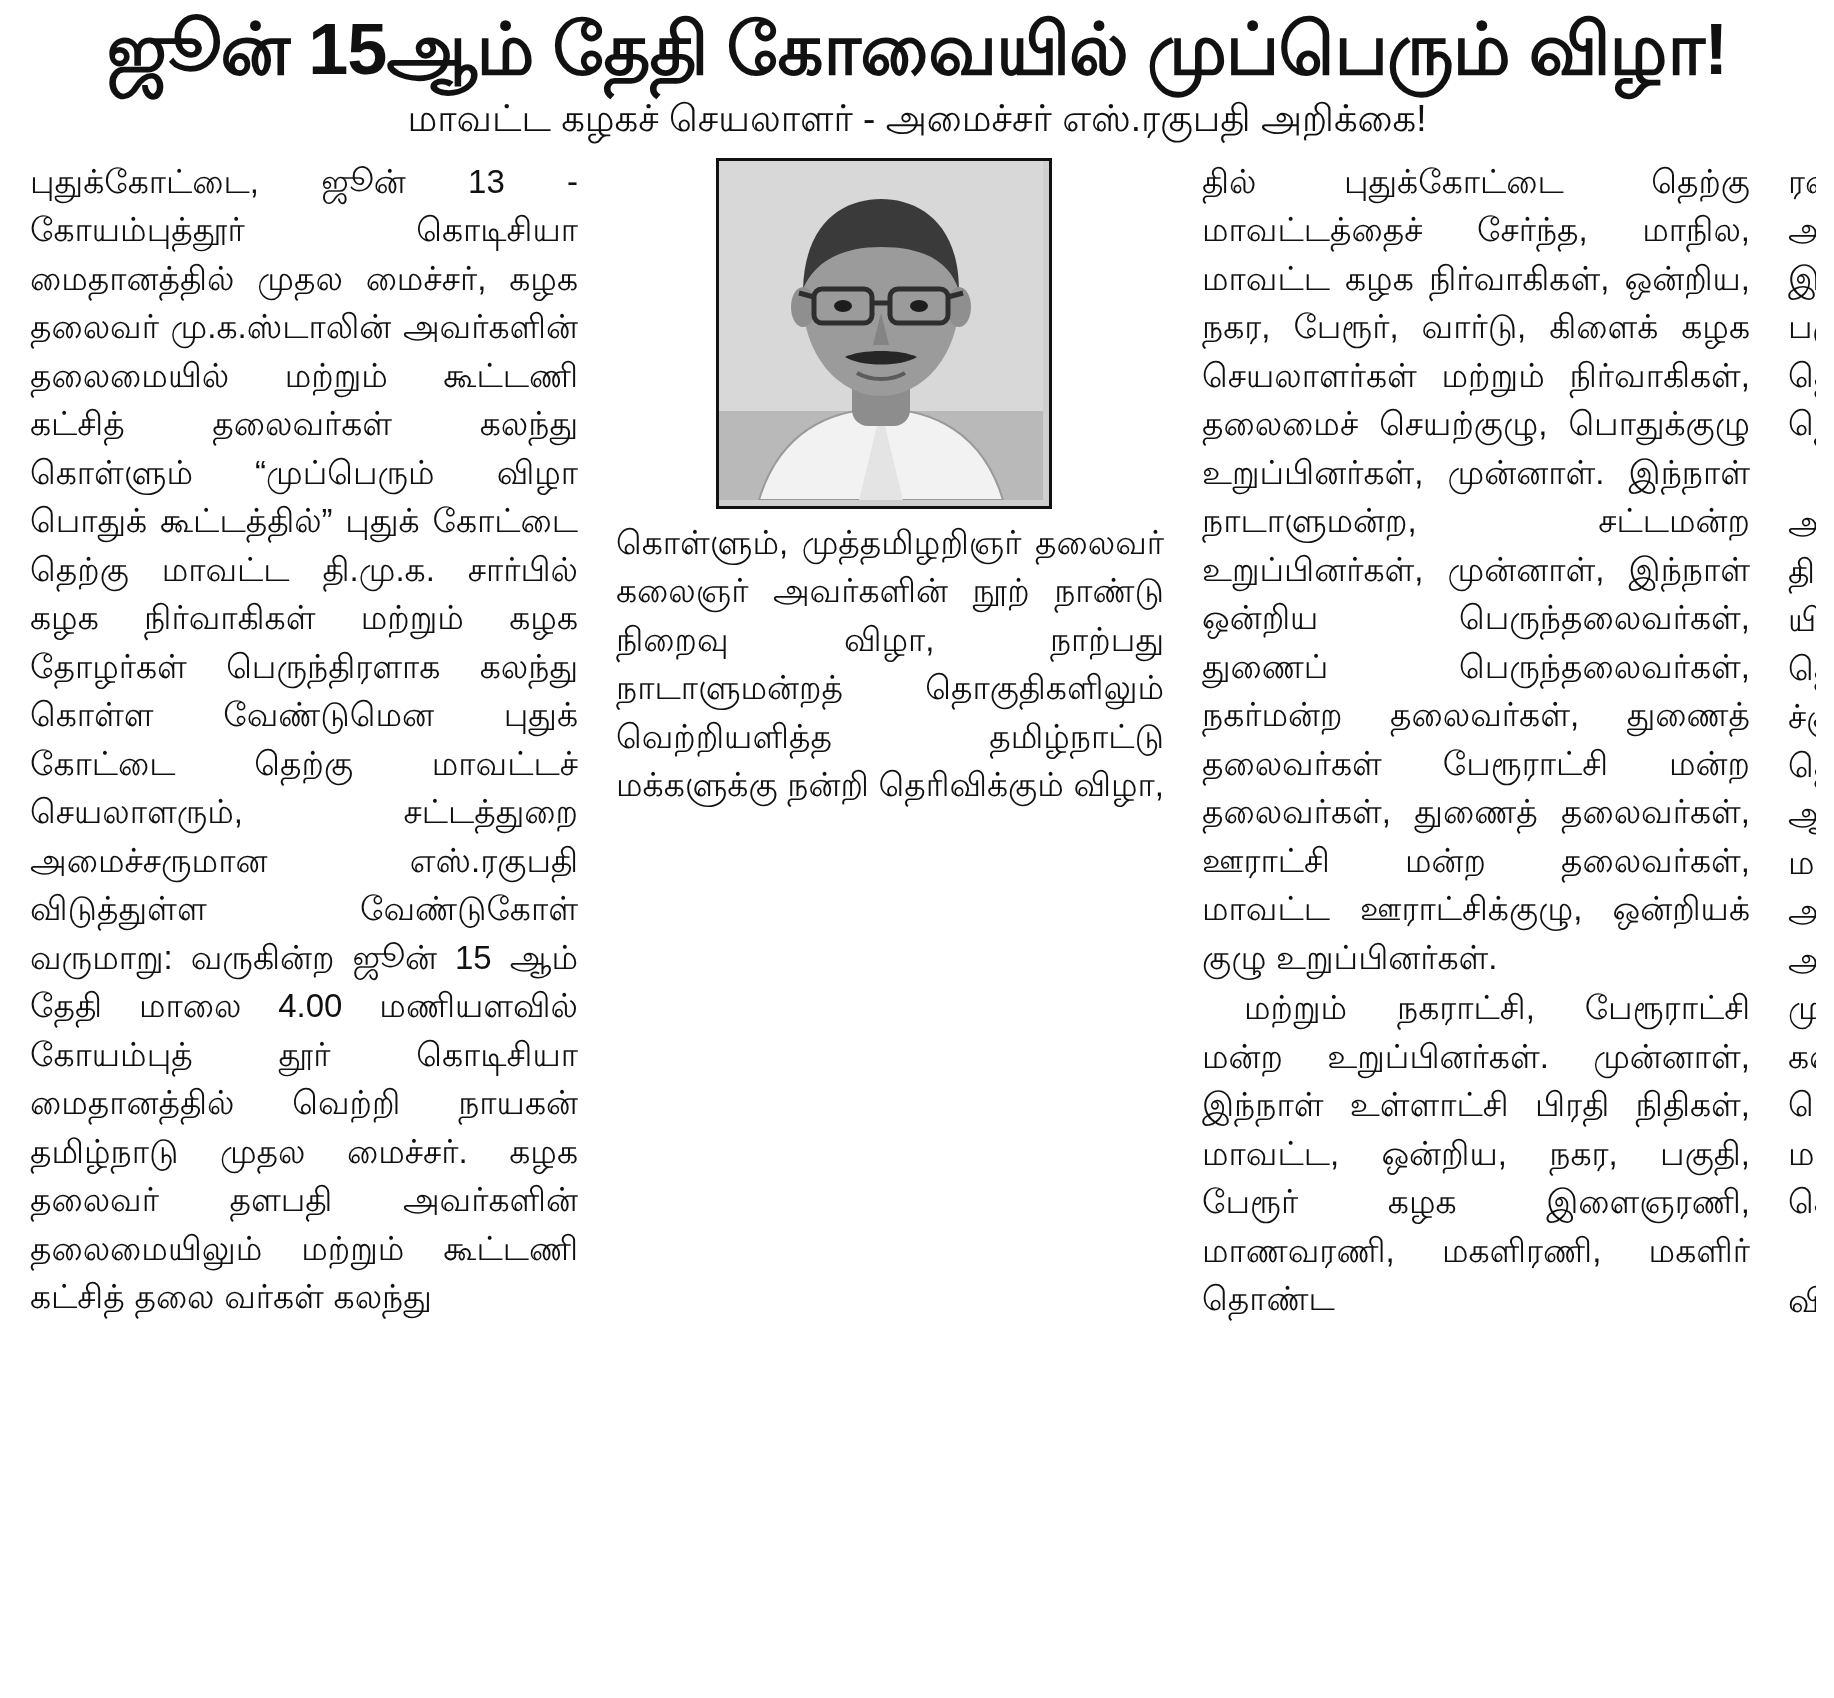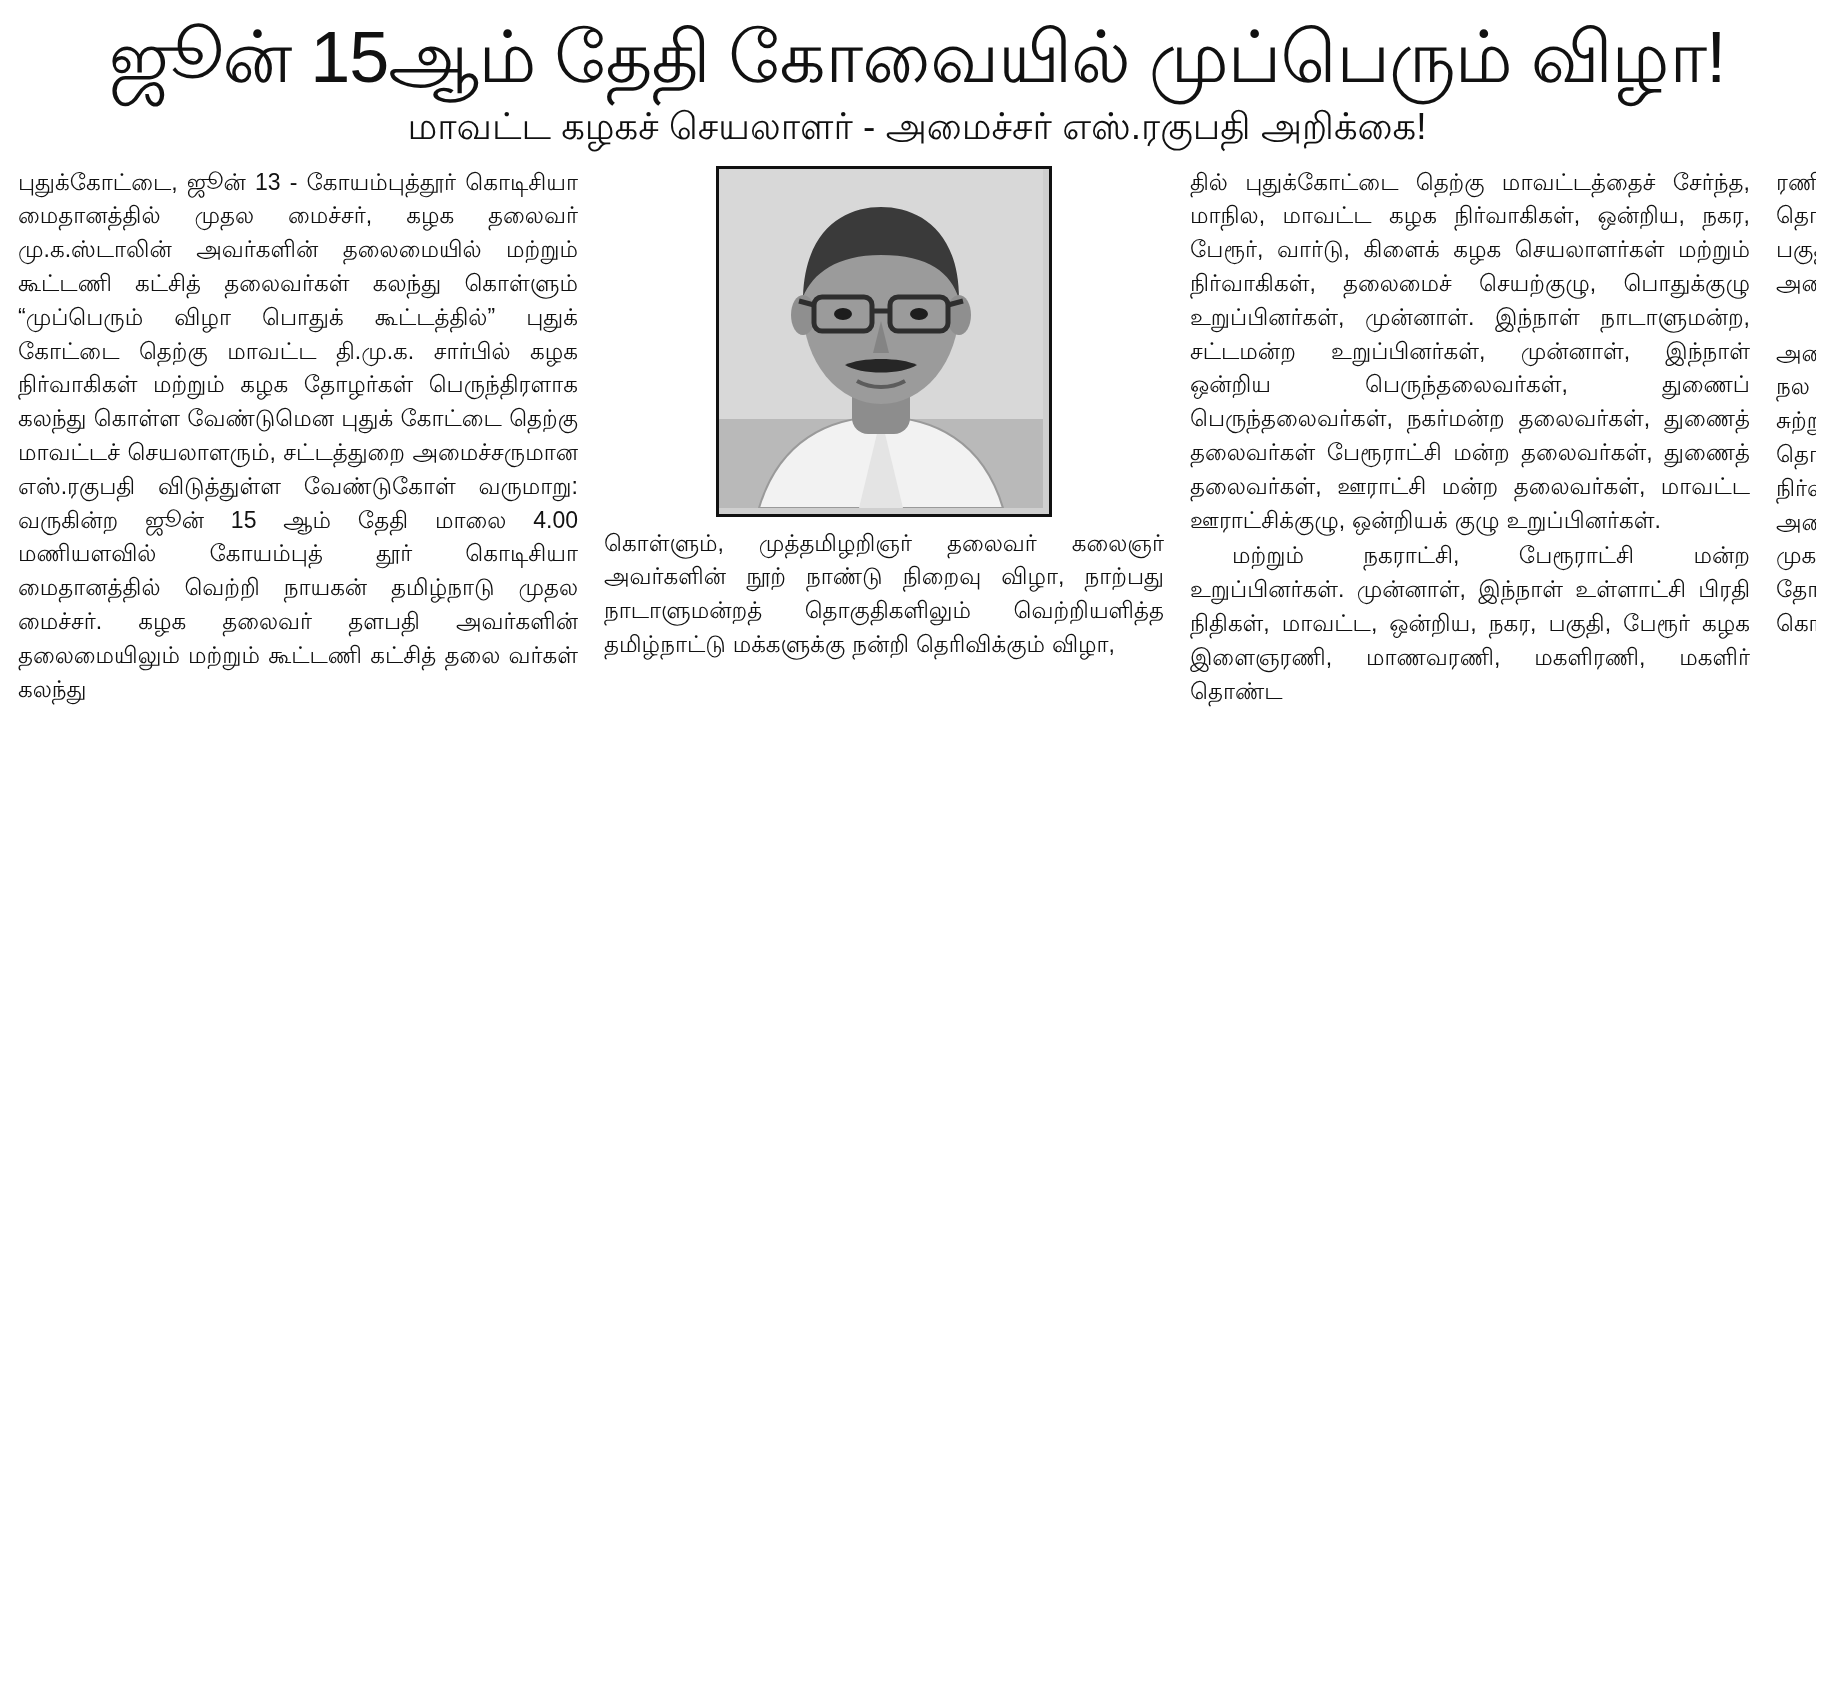--- a/index.html
+++ b/index.html
@@ -29,25 +29,25 @@
     line-height: 1.18;
     text-align: center;
     letter-spacing: -0.2px;
     padding: 2px 0 6px 0;
     border-bottom: 4px solid #000;
     margin-bottom: 8px;
     white-space: nowrap;
   }
   .headline {
     font-size: 72px;
-    font-weight: normal;
+    font-weight: bold;
     text-align: center;
     line-height: 1.1;
     letter-spacing: -1px;
-    margin: 10px 0 6px 0;
+    margin: 2px 0 6px 0;
     white-space: nowrap;
   }
   .subhead {
     font-size: 37px;
     font-weight: normal;
     text-align: center;
     line-height: 1.2;
     margin: 8px 0 16px 0;
     white-space: nowrap;
   }
@@ -57,22 +57,22 @@
     gap: 26px;
     height: 1345px;
     overflow: hidden;
   }
   .col {
     width: 560px;
     flex: 0 0 560px;
     position: relative;
   }
   .col p {
-    margin: 0 0 2px 0;
-    font-size: 23px;
+    margin: 0 0 2px 12px;
+    font-size: 33px;
     line-height: 1.47;
     text-align: justify;
     text-justify: inter-word;
     word-spacing: 0.5px;
   }
   .col p.indent {
     text-indent: 42px;
   }
   .col p.lead {
     text-indent: 0;

